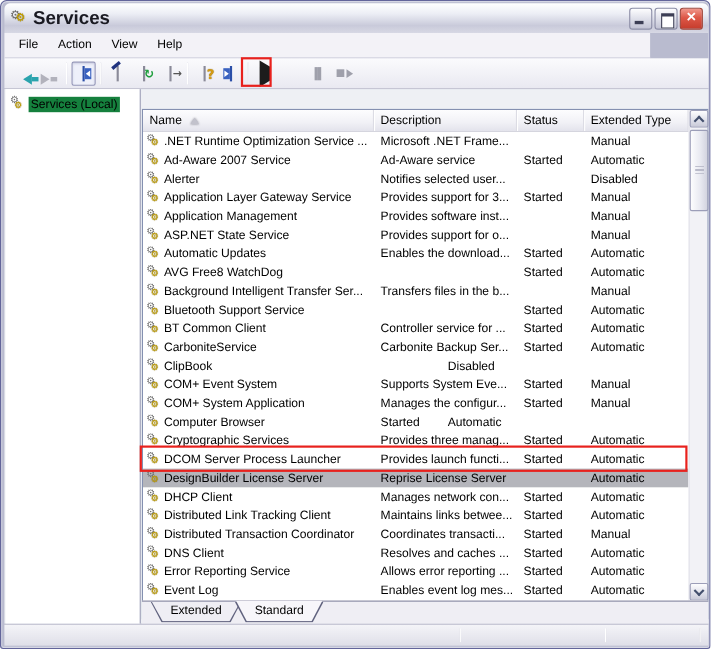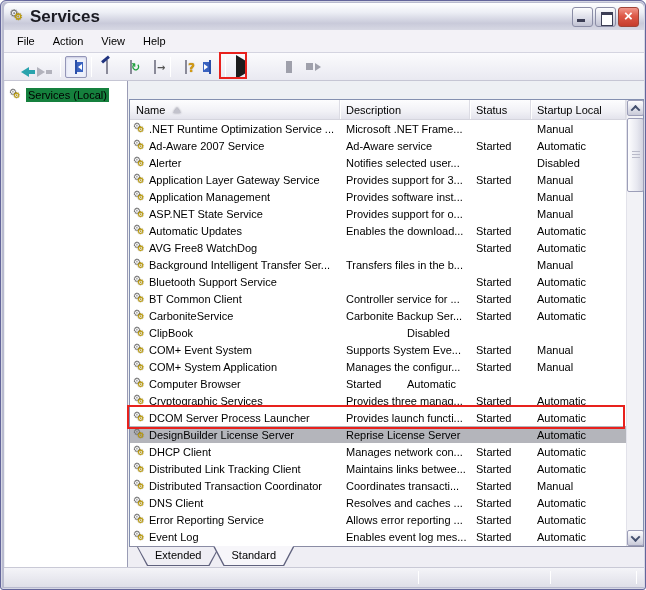--- a/index.html
+++ b/index.html
@@ -28,21 +28,21 @@
   
   .gears { position:relative; display:inline-block; width:16px; height:15px;
            font-family:"DejaVu Sans",sans-serif; }
   .gears .g1 { position:absolute; left:0; top:-2px; color:#6f6f6f; font-size:11px; }
   .gears .g2 { position:absolute; left:5px; top:2px; color:#c8a400; font-size:10px; text-shadow:0 0 1px #5d4b00; }
   .gears.small { width:14px; height:14px; }
   .gears.small .g1 { font-size:9px; top:-1px; }
   .gears.small .g2 { font-size:8px; left:4px; top:3px; }
 
   
-  .menubar { position:absolute; left:3px; top:29px; width:640px; height:23px; background:#f3f2f7;
+  .menubar { position:absolute; left:3px; top:29px; width:587px; height:23px; background:#f3f2f7;
              border-bottom:1px solid #d4d4e0; display:flex; align-items:center; padding-left:4px; }
   .menu-item { padding:3px 9px; }
 
   
   .toolbar { position:absolute; left:3px; top:52px; width:640px; height:28px;
              background:linear-gradient(180deg,#fbfbfd,#e9e9f1); border-bottom:1px solid #c6c6d4;
              display:flex; align-items:center; padding-left:6px; }
   .tbtn { width:22px; height:22px; display:flex; align-items:center; justify-content:center;
           margin-right:2px; border:1px solid transparent; border-radius:2px; }
   .tbtn.pressed { border-color:#9496b8; background:#eef0fa; box-shadow:inset 0 1px 2px #c9cbe0; }
@@ -247,21 +247,21 @@
             <span>Name</span>
             <span class="sort-tri"></span>
           </div>
           <div class="hcell col-desc">
             <span>Description</span>
           </div>
           <div class="hcell col-status">
             <span>Status</span>
           </div>
           <div class="hcell col-start">
-            <span>Startup Local</span>
+            <span>Extended Type</span>
           </div>
         </div>
       <div class="rows">
   <div class="srow">
     <div class="cell name col-name">
       <span class="gears small">
                 <span class="g1">⚙</span>
                 <span class="g2">⚙</span>
               </span>
       <span class="ntext">.NET Runtime Optimization Service ...</span>

